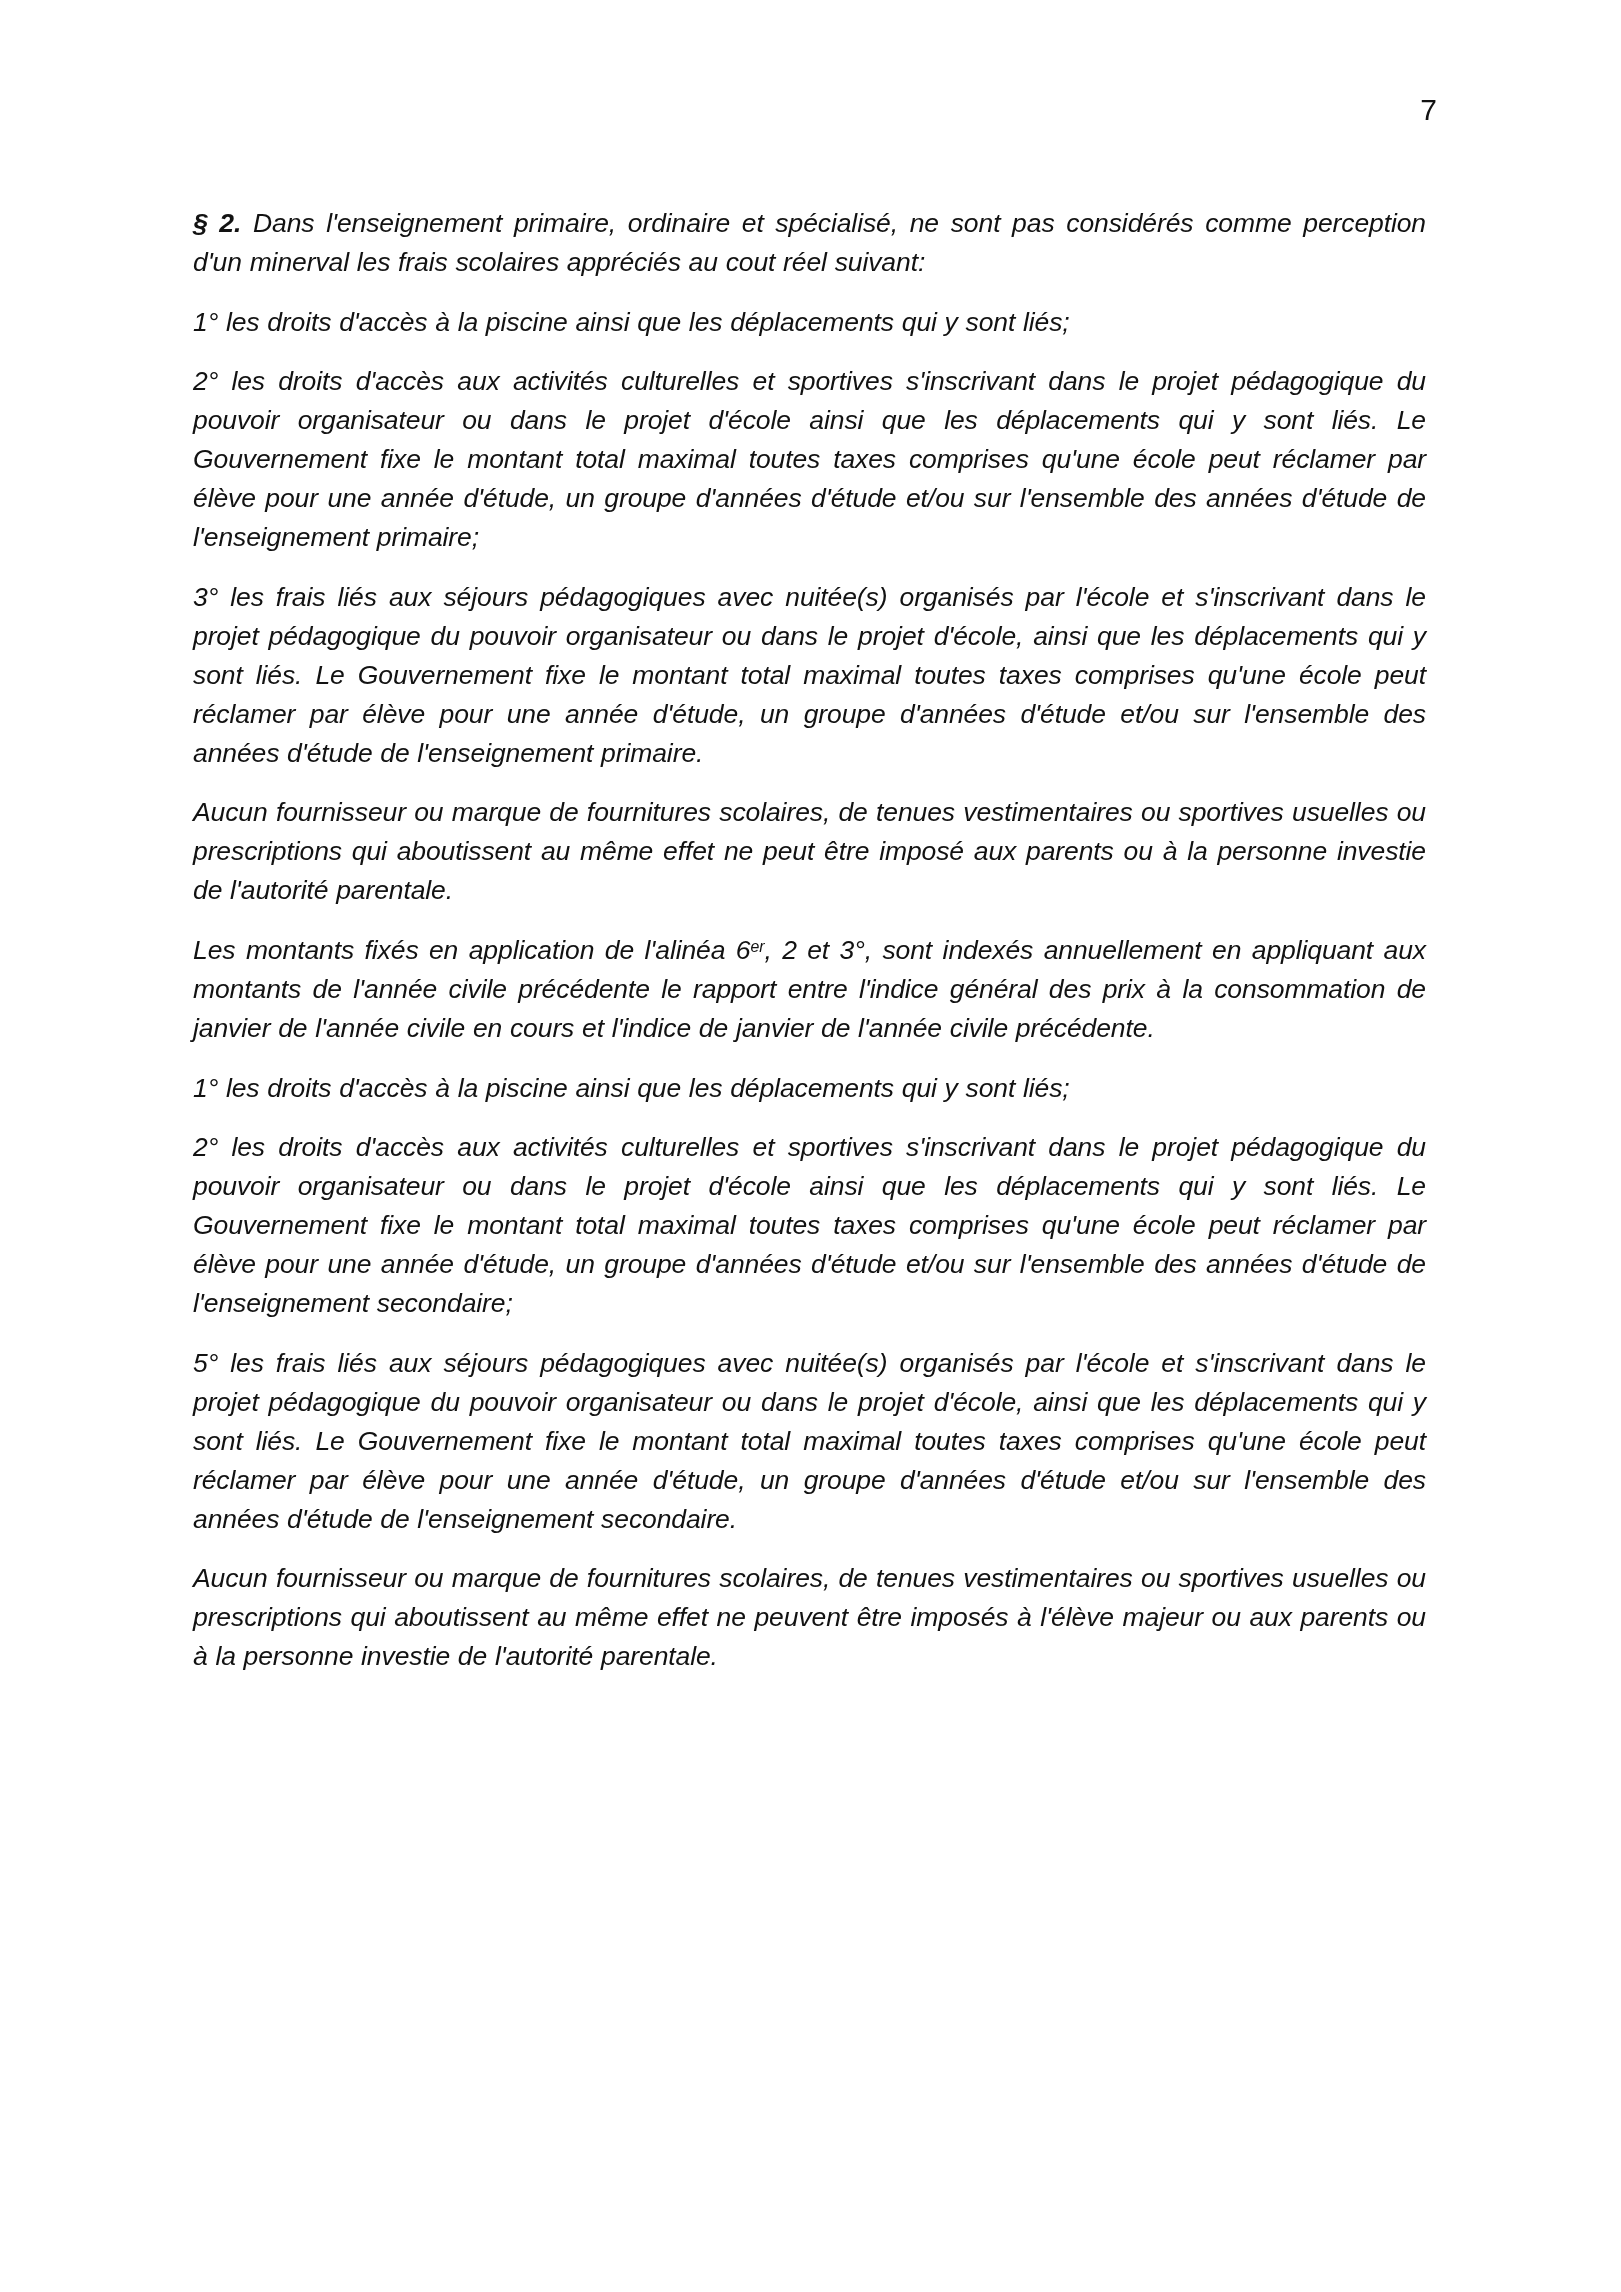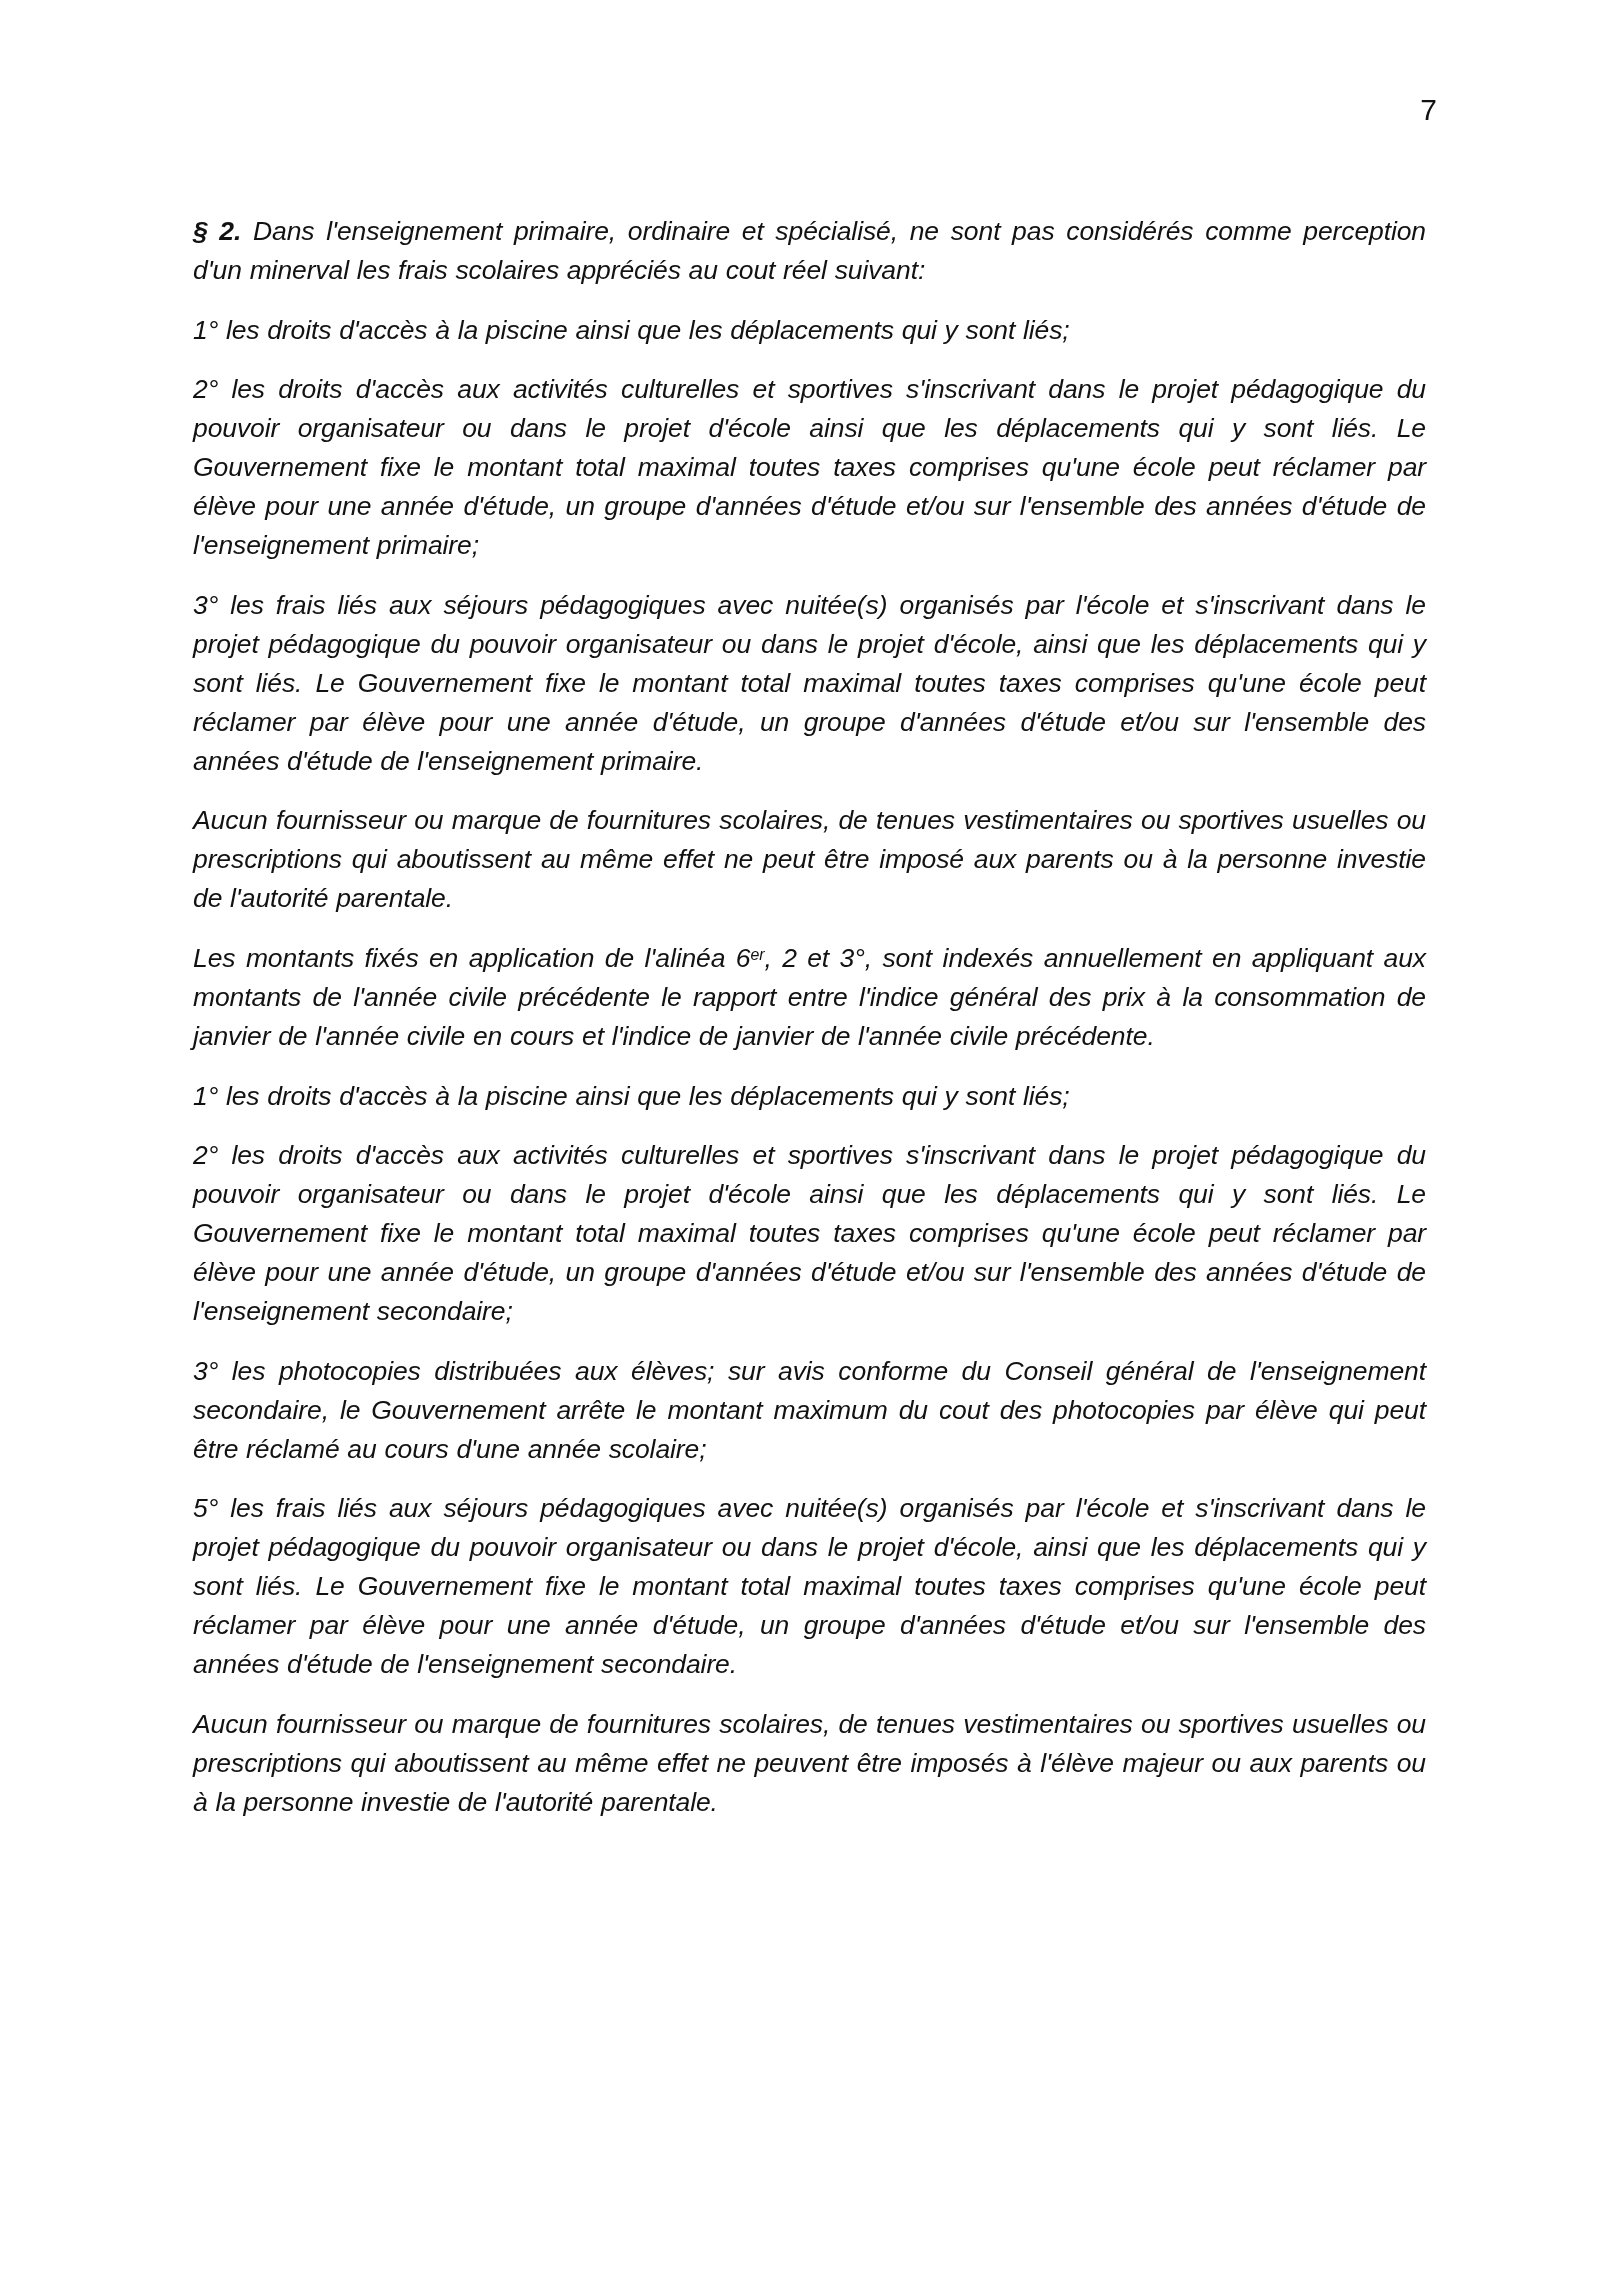--- a/index.html
+++ b/index.html
@@ -21,21 +21,21 @@
     top: 95px;
     right: 184px;
     font-size: 30px;
     font-style: normal;
     line-height: 1;
     color: #121212;
   }
   .content {
     position: absolute;
     left: 193px;
-    top: 212px;
+    top: 204px;
     width: 1233px;
     font-style: italic;
   }
   .para {
     margin: 0 0 20.6px 0;
     font-size: 26.5px;
     line-height: 39px;
     text-align: justify;
     letter-spacing: -0.1px;
     word-spacing: 0.5px;
@@ -59,18 +59,17 @@
   <div class="page-number">7</div>
   <div class="content">
       <p class="para"><span class="lead">§ 2.</span><span> Dans l'enseignement primaire, ordinaire et spécialisé, ne sont pas considérés comme perception d'un minerval les frais scolaires appréciés au cout réel suivant:</span></p>
       <p class="para"><span>1° les droits d'accès à la piscine ainsi que les déplacements qui y sont liés;</span></p>
       <p class="para"><span>2° les droits d'accès aux activités culturelles et sportives s'inscrivant dans le projet pédagogique du pouvoir organisateur ou dans le projet d'école ainsi que les déplacements qui y sont liés. Le Gouvernement fixe le montant total maximal toutes taxes comprises qu'une école peut réclamer par élève pour une année d'étude, un groupe d'années d'étude et/ou sur l'ensemble des années d'étude de l'enseignement primaire;</span></p>
       <p class="para"><span>3° les frais liés aux séjours pédagogiques avec nuitée(s) organisés par l'école et s'inscrivant dans le projet pédagogique du pouvoir organisateur ou dans le projet d'école, ainsi que les déplacements qui y sont liés. Le Gouvernement fixe le montant total maximal toutes taxes comprises qu'une école peut réclamer par élève pour une année d'étude, un groupe d'années d'étude et/ou sur l'ensemble des années d'étude de l'enseignement primaire.</span></p>
       <p class="para"><span>Aucun fournisseur ou marque de fournitures scolaires, de tenues vestimentaires ou sportives usuelles ou prescriptions qui aboutissent au même effet ne peut être imposé aux parents ou à la personne investie de l'autorité parentale.</span></p>
       <p class="para"><span>Les montants fixés en application de l'alinéa 6</span><span class="sup">er</span><span>, 2 et 3°, sont indexés annuellement en appliquant aux montants de l'année civile précédente le rapport entre l'indice général des prix à la consommation de janvier de l'année civile en cours et l'indice de janvier de l'année civile précédente.</span></p>
       <p class="para"><span>1° les droits d'accès à la piscine ainsi que les déplacements qui y sont liés;</span></p>
       <p class="para"><span>2° les droits d'accès aux activités culturelles et sportives s'inscrivant dans le projet pédagogique du pouvoir organisateur ou dans le projet d'école ainsi que les déplacements qui y sont liés. Le Gouvernement fixe le montant total maximal toutes taxes comprises qu'une école peut réclamer par élève pour une année d'étude, un groupe d'années d'étude et/ou sur l'ensemble des années d'étude de l'enseignement secondaire;</span></p>
-      <p class="para"><span>3° les photocopies distribuées aux élèves; sur avis conforme du Conseil général de l'enseignement secondaire, le Gouvernement arrête le montant maximum du cout des photocopies par élève qui peut être réclamé au cours d'une année scolaire;</span></p>
       <p class="para"><span>5° les frais liés aux séjours pédagogiques avec nuitée(s) organisés par l'école et s'inscrivant dans le projet pédagogique du pouvoir organisateur ou dans le projet d'école, ainsi que les déplacements qui y sont liés. Le Gouvernement fixe le montant total maximal toutes taxes comprises qu'une école peut réclamer par élève pour une année d'étude, un groupe d'années d'étude et/ou sur l'ensemble des années d'étude de l'enseignement secondaire.</span></p>
       <p class="para"><span>Aucun fournisseur ou marque de fournitures scolaires, de tenues vestimentaires ou sportives usuelles ou prescriptions qui aboutissent au même effet ne peuvent être imposés à l'élève majeur ou aux parents ou à la personne investie de l'autorité parentale.</span></p>
     </div>
 </div>
 
 
 </body></html>

